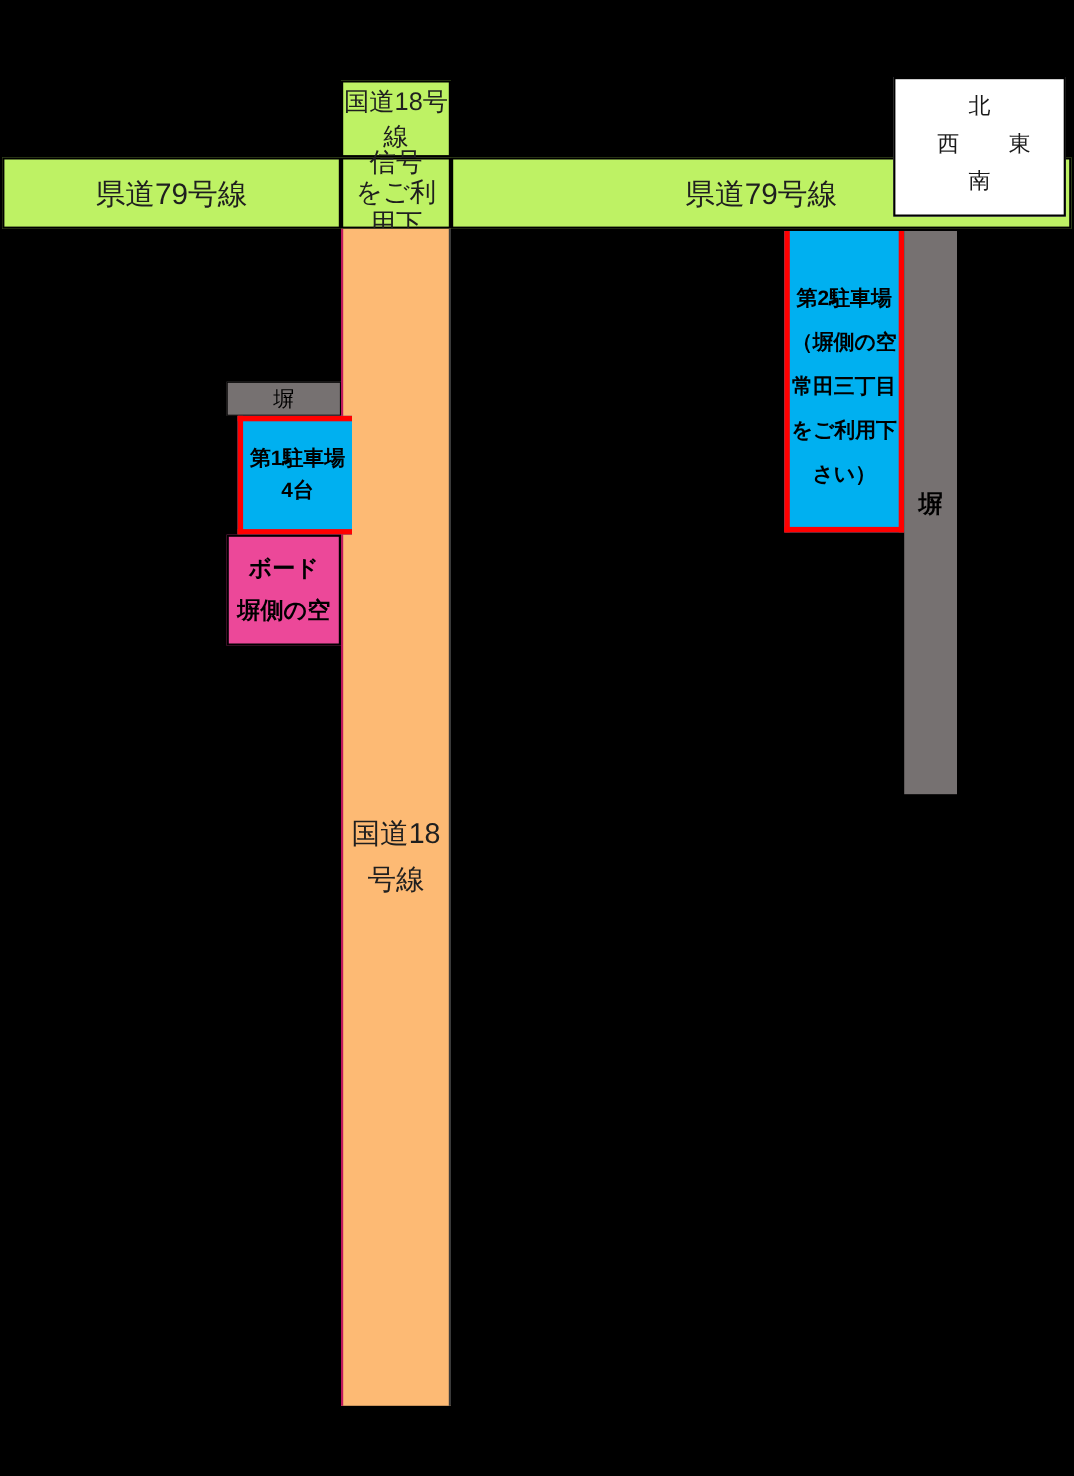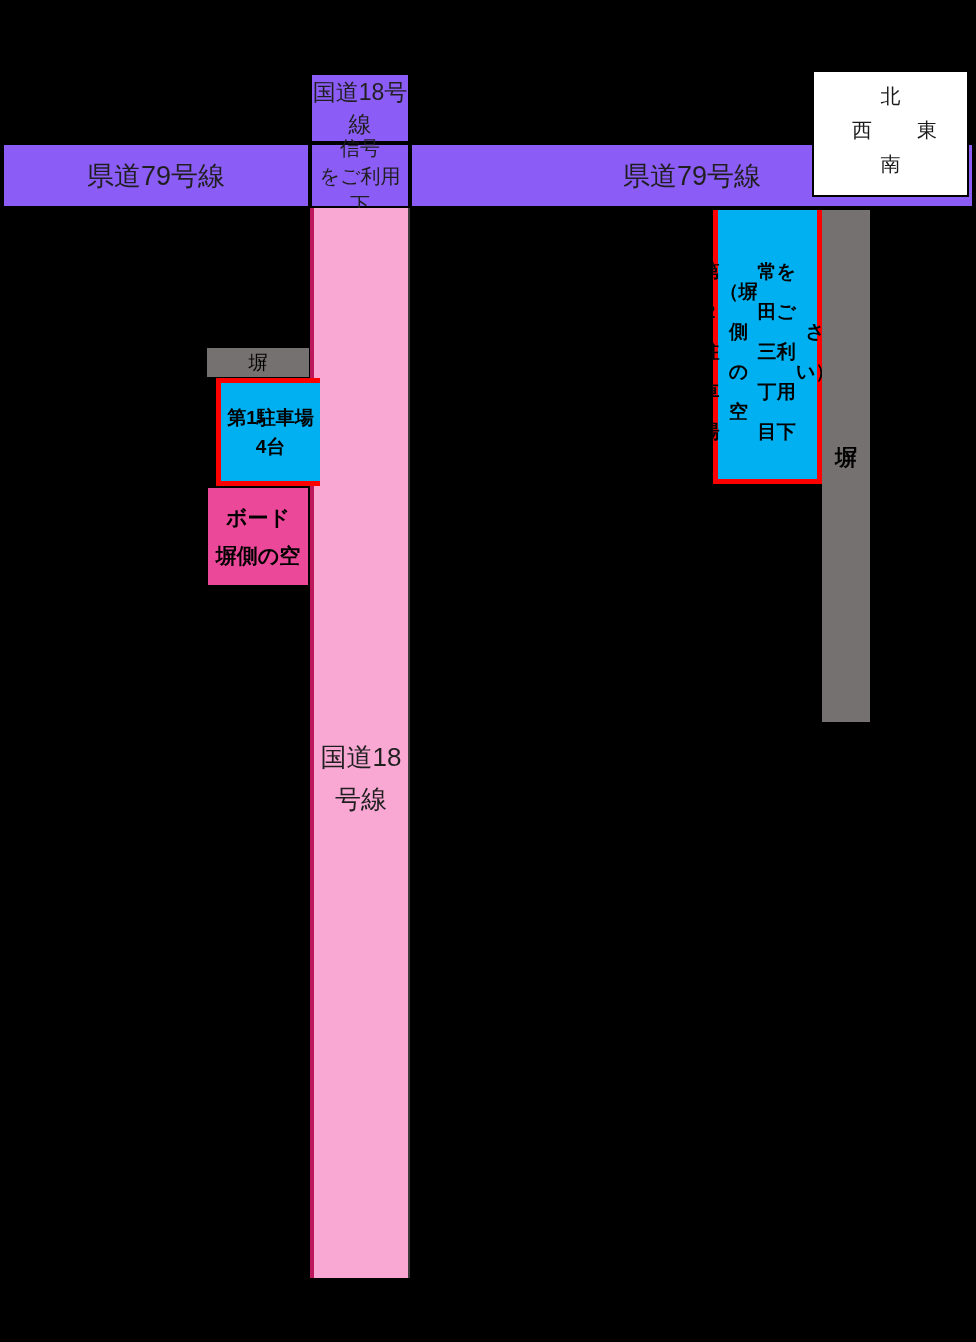--- a/index.html
+++ b/index.html
@@ -9,34 +9,34 @@
     height: 1342px;
     background: #000000;
     overflow: hidden;
     font-family: "Liberation Sans", "DejaVu Sans", sans-serif;
     color: #1f1f1f;
   }
   .abs { position: absolute; box-sizing: border-box; }
 
   
   .road {
-    background: #8b5cf6;
+    background: #bef264;
     border: 2px solid #000000;
     display: flex; flex-direction: column;
     align-items: center; justify-content: center;
     text-align: center;
   }
   #road-top      { left: 310px; top: 73px;  width: 100px; height: 70px; font-size: 23px; line-height: 32px; }
   #road-left     { left: 2px;   top: 143px; width: 308px; height: 65px; font-size: 27px; }
-  #intersection  { left: 310px; top: 143px; width: 100px; height: 65px; font-size: 20px; line-height: 28px; }
+  #intersection  { left: 310px; top: 143px; width: 100px; height: 65px; font-size: 24px; line-height: 28px; }
   #road-right    { left: 410px; top: 143px; width: 564px; height: 65px; font-size: 27px; }
   #road-vertical {
     left: 310px; top: 208px; width: 100px; height: 1070px;
-    background: #f9a8d4;
-    border-left: 4px solid #be185d; border-right: 2px solid #3a3a3a;
+    background: #fdba74;
+    border-left: 2px solid #be185d; border-right: 2px solid #3a3a3a;
   }
   #road-vertical .mid-label {
     position: absolute; top: 528px; left: 0; width: 100%;
     text-align: center; font-size: 26px; line-height: 42px;
   }
 
   
   #compass {
     left: 812px; top: 70px; width: 157px; height: 127px;
     background: #FFFFFF; border: 2px solid #000000;
@@ -65,21 +65,21 @@
     background: #ec4899; border: 2px solid #000000;
     display: flex; flex-direction: column; align-items: center; justify-content: center;
     font-size: 21px; font-weight: bold; line-height: 38px; color: #000000; text-align: center;
   }
 
   
   #parking2 {
     left: 713px; top: 210px; width: 109px; height: 274px;
     background: #00B0F0;
     border: 5px solid #FF0000; border-top: none;
-    display: flex; flex-direction: row; align-items: center; justify-content: center;
+    display: flex; flex-direction: column; align-items: center; justify-content: center;
     padding-top: 14px;
     font-size: 19px; font-weight: bold; line-height: 40px; color: #000000; text-align: center;
   }
   #fence-right {
     left: 822px; top: 210px; width: 48px; height: 512px;
     background: #767171;
     display: flex; flex-direction: column; align-items: center;
     font-size: 22px; font-weight: bold; color: #000000;
   }
   #fence-right .f-label { margin-top: 233px; }

